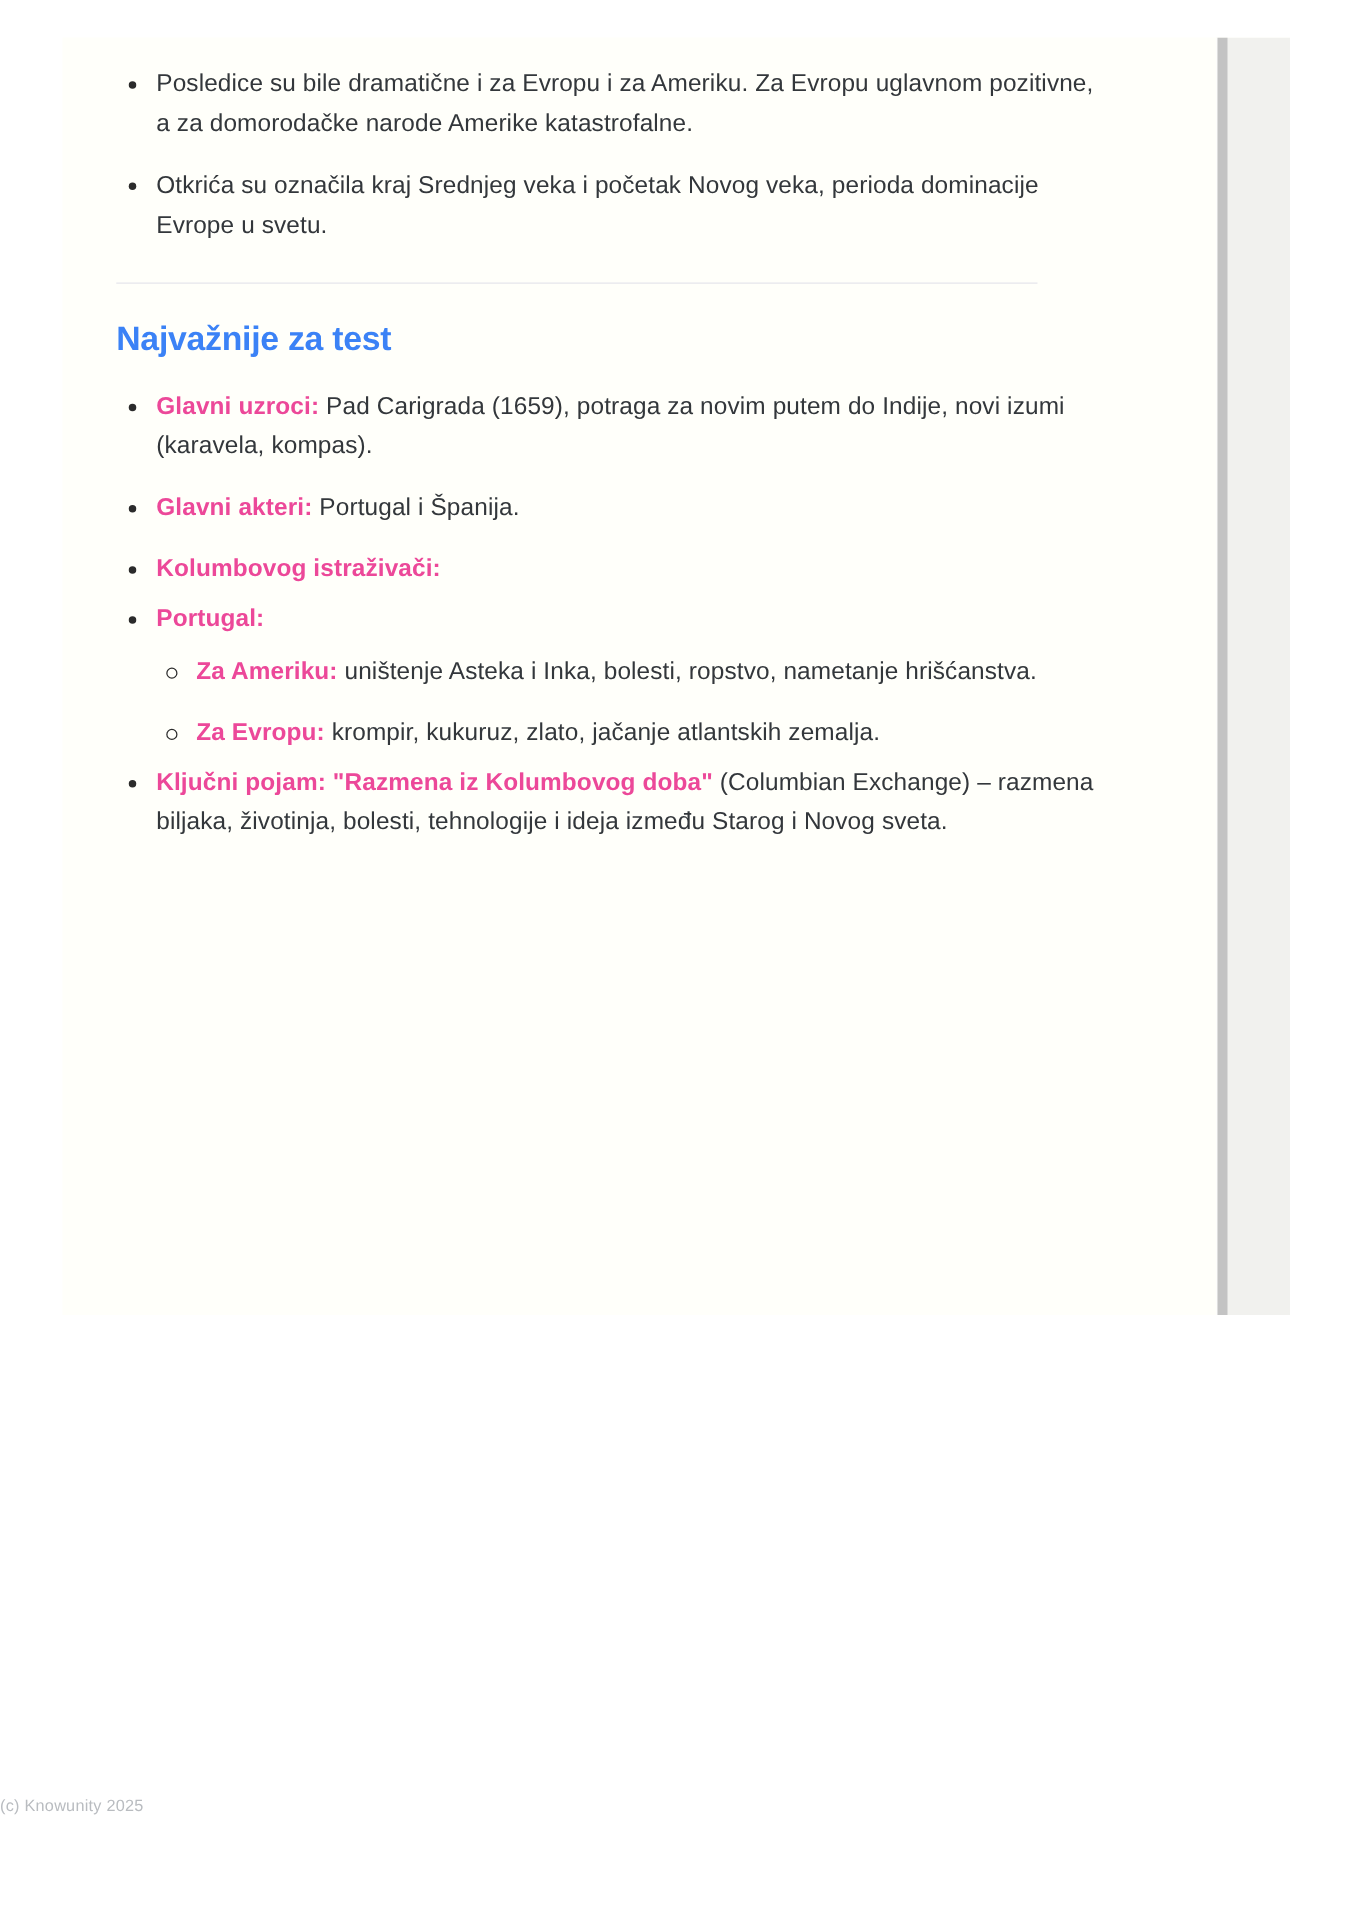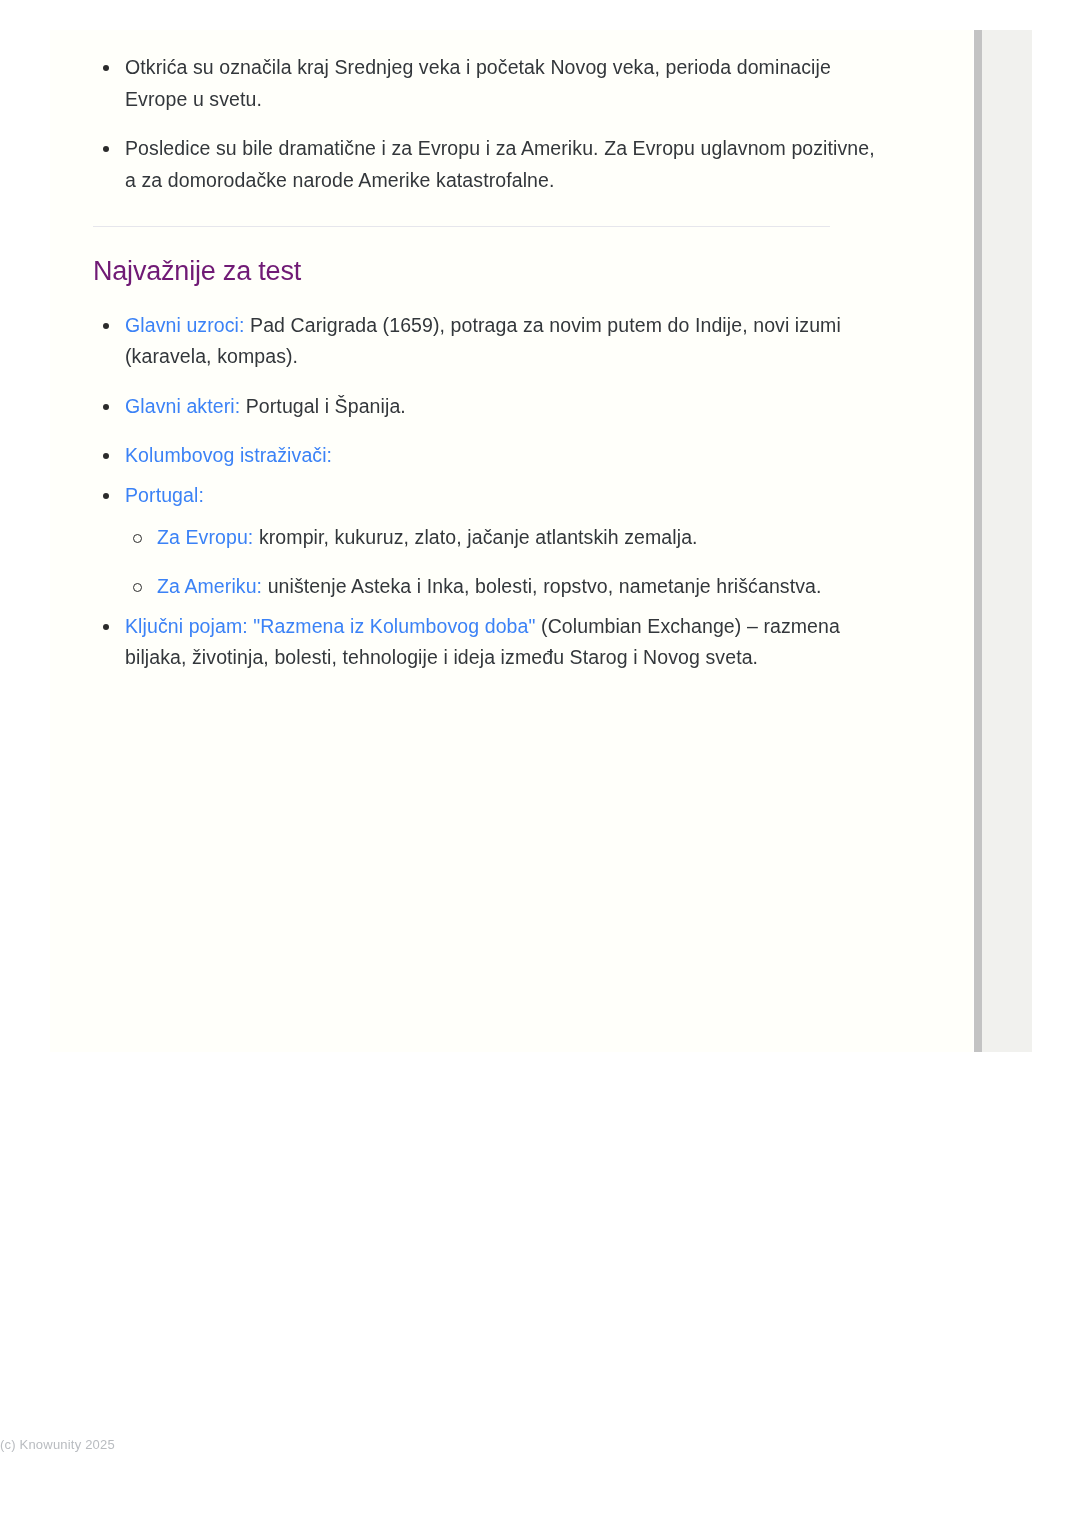--- a/index.html
+++ b/index.html
@@ -102,38 +102,38 @@
     left: 8px;
     top: 12px;
     width: 7px;
     height: 7px;
     border-radius: 50%;
     border: 1.4px solid #2b2b2b;
     background: transparent;
   }
 
   b, .b {
-    font-weight: 400;
-    color: #3b82f6;
+    font-weight: 700;
+    color: #ec4899;
     text-align: center;
   }
 
   
   #section-divider {
     margin: 30px 0 0 0;
     width: 737px;
     height: 1px;
     background: #e6e6ec;
   }
 
   
   #section-heading {
     font-size: 27px;
-    font-weight: 400;
-    color: #701a75;
+    font-weight: 700;
+    color: #3b82f6;
     letter-spacing: -0.2px;
     margin: 28px 0 22px 0;
     line-height: 1.2;
   }
 
   
   #doc-footer {
     position: absolute;
     left: 0;
     top: 1437px;
@@ -146,24 +146,24 @@
 </style>
 </head>
 <body>
 
 <div id="doc-card">
 
   <div id="doc-content">
 
     <ul class="lvl1">
       <li>
+        <span>Posledice su bile dramatične i za Evropu i za Ameriku. Za Evropu uglavnom pozitivne, a za domorodačke narode Amerike katastrofalne.</span>
+      </li>
+      <li>
         <span>Otkrića su označila kraj Srednjeg veka i početak Novog veka, perioda dominacije Evrope u svetu.</span>
-      </li>
-      <li>
-        <span>Posledice su bile dramatične i za Evropu i za Ameriku. Za Evropu uglavnom pozitivne, a za domorodačke narode Amerike katastrofalne.</span>
       </li>
     </ul>
 
     <div id="section-divider"></div>
 
     <h2 id="section-heading">Najvažnije za test</h2>
 
     <ul class="lvl1">
 
       <li>
@@ -176,24 +176,24 @@
 
       <li class="tight">
         <b class="b">Kolumbovog istraživači:</b><span></span>
       </li>
 
 
       <li class="tight">
         <b class="b">Portugal:</b><span></span>
         <ul class="lvl2">
           <li>
-            <b class="b">Za Evropu:</b><span> krompir, kukuruz, zlato, jačanje atlantskih zemalja.</span>
+            <b class="b">Za Ameriku:</b><span> uništenje Asteka i Inka, bolesti, ropstvo, nametanje hrišćanstva.</span>
           </li>
           <li>
-            <b class="b">Za Ameriku:</b><span> uništenje Asteka i Inka, bolesti, ropstvo, nametanje hrišćanstva.</span>
+            <b class="b">Za Evropu:</b><span> krompir, kukuruz, zlato, jačanje atlantskih zemalja.</span>
           </li>
         </ul>
       </li>
 
       <li>
         <b class="b">Ključni pojam: "Razmena iz Kolumbovog doba"</b><span> (Columbian Exchange) – razmena biljaka, životinja, bolesti, tehnologije i ideja između Starog i Novog sveta.</span>
       </li>
 
     </ul>
 

